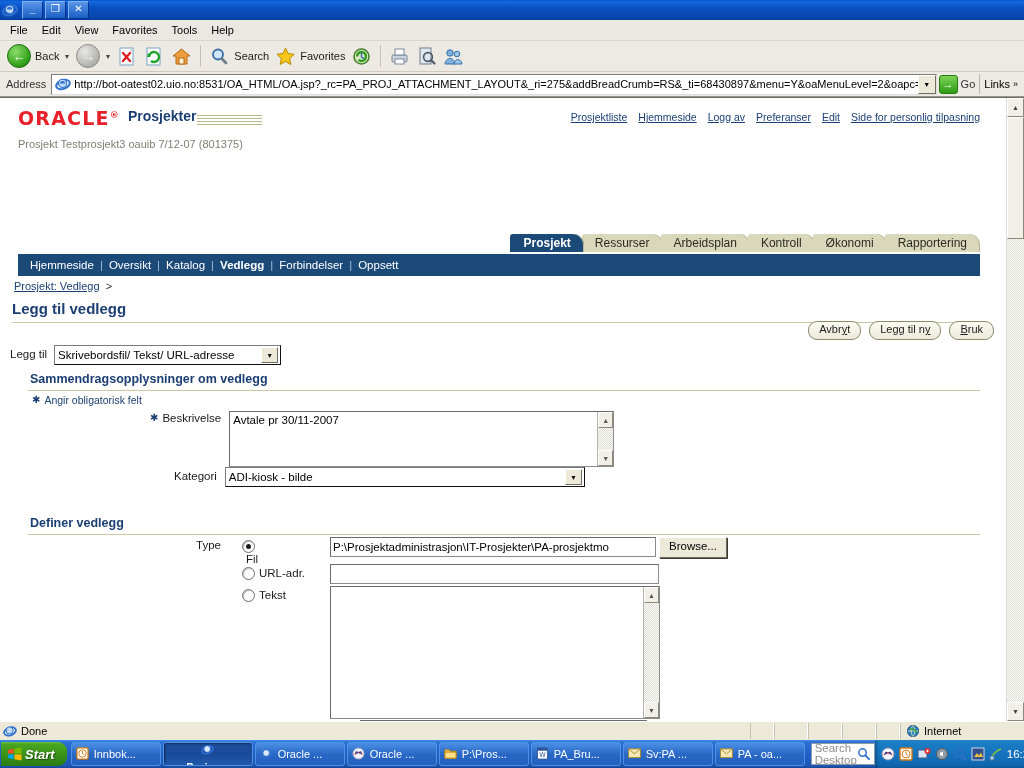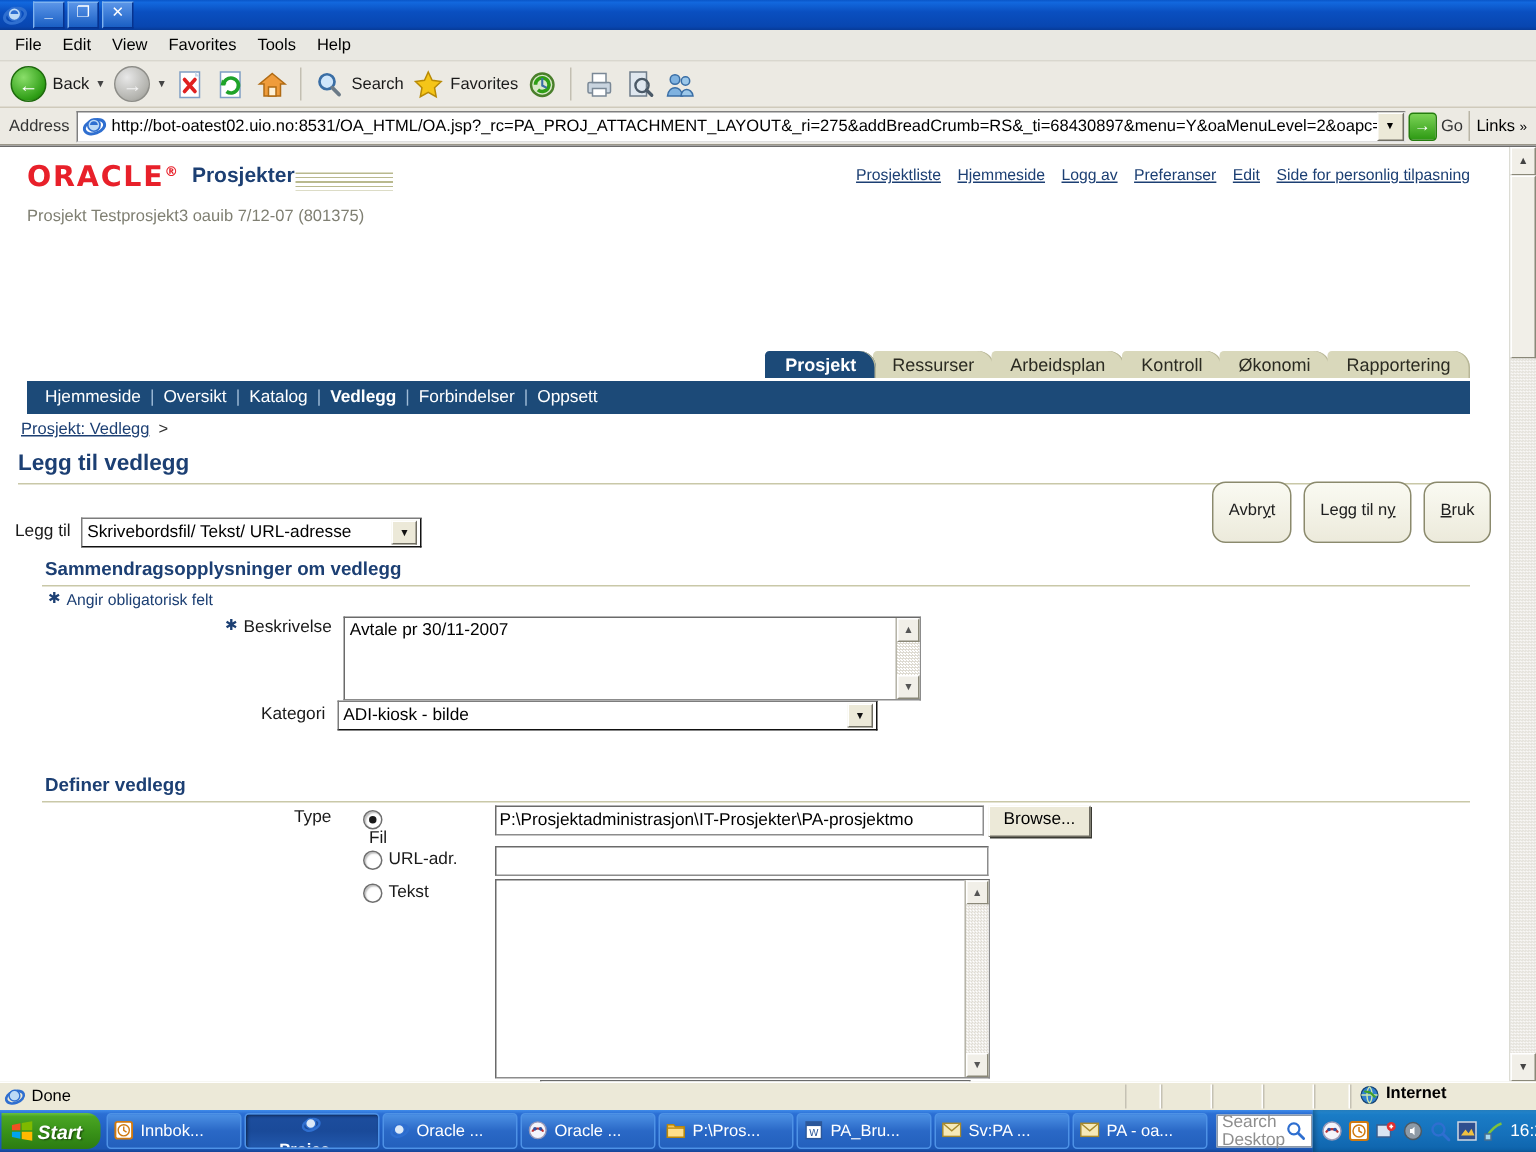--- a/index.html
+++ b/index.html
@@ -132,21 +132,21 @@
   .breadcrumb{position:absolute;left:14px;top:182px;font-size:11px;color:#1c3f73;}
   .breadcrumb a{color:#1c3f73;text-decoration:underline;}
   .breadcrumb .gt{color:#333;margin-left:6px;text-decoration:none;}
 
   .page-title{position:absolute;left:12px;top:202px;font-size:15px;font-weight:bold;color:#1c3f73;}
   .hr-title{position:absolute;left:12px;right:26px;top:224px;height:1px;background:#c9c8a8;}
 
   
   .btnrow{position:absolute;right:12px;display:flex;gap:8px;}
   .obtn{
-    height:17px;padding:11px 10px;line-height:15px;font-size:11px;color:#202020;
+    height:17px;padding:0 10px;line-height:15px;font-size:11px;color:#202020;
     background:linear-gradient(to bottom,#fafaf2,#eceadb);
     border:1px solid #8b8a6d;border-radius:9px;white-space:nowrap;
   }
   .obtn u{text-decoration:underline;}
 
   
   .lbl{font-size:11.5px;color:#1a1a1a;}
   .sect-h{color:#1c3f73;font-weight:bold;font-size:12.5px;}
   .hr-sect{height:1px;background:#c9c8a8;}
   .req-star{color:#1c3f73;}
@@ -194,22 +194,22 @@
     box-shadow:1px 1px 0 #3a3a33;color:#000;
   }
 
   
   .statusbar{
     height:18px;flex:0 0 18px;background:#ece9d8;display:flex;align-items:center;
     border-top:1px solid #fff;font-size:11px;
   }
   .st-cell{height:16px;border-left:1px solid #c5c2b4;border-right:1px solid #fff;}
   .st-main{flex:1;display:flex;align-items:center;padding-left:3px;gap:4px;}
-  .st-zone{width:118px;display:flex;align-items:flex-start;gap:4px;padding-left:5px;
-           border-left:1px solid #c5c2b4;height:16px;font-weight:bold;}
+  .st-zone{width:118px;display:flex;align-items:center;gap:4px;padding-left:5px;
+           border-left:1px solid #c5c2b4;height:16px;}
 
   
   .taskbar{
     height:28px;flex:0 0 28px;display:flex;align-items:center;
     background:linear-gradient(to bottom,#3f8bea 0%,#2b6fd4 9%,#215fc3 50%,#1c57b5 92%,#154496 100%);
   }
   .startbtn{
     height:24px;margin:0 4px 0 1px;padding:0 12px 0 6px;display:flex;align-items:center;gap:4px;
     color:#fff;font-weight:bold;font-size:13px;font-style:italic;
     background:linear-gradient(to bottom,#68c040 0%,#4aa523 10%,#389118 55%,#2c7c12 100%);

